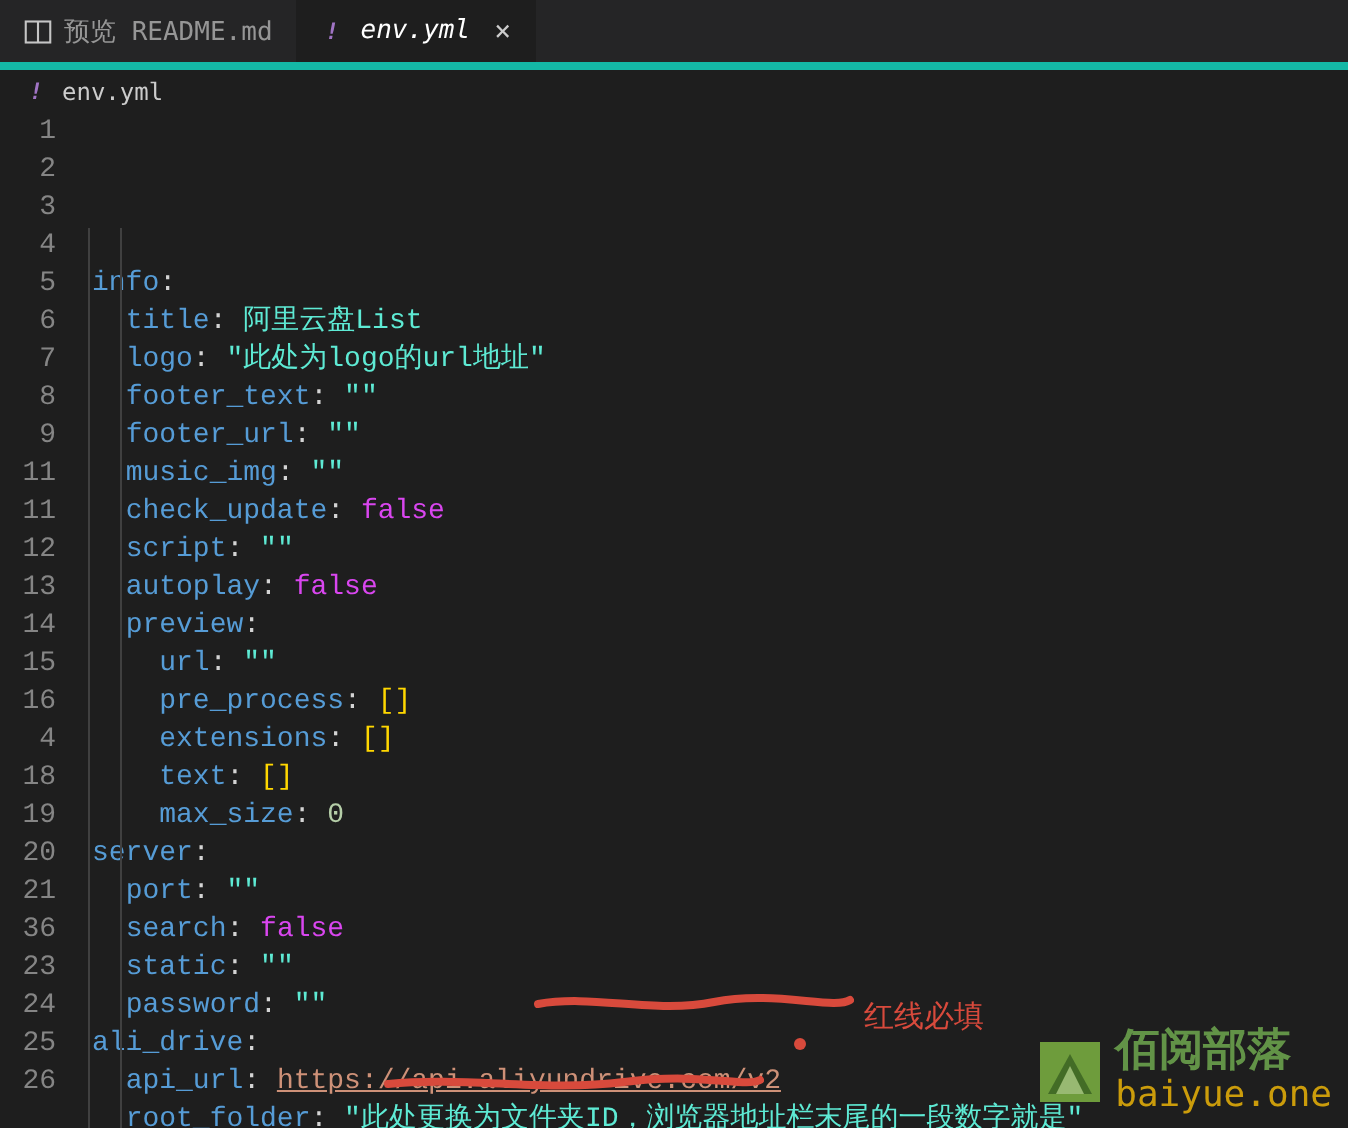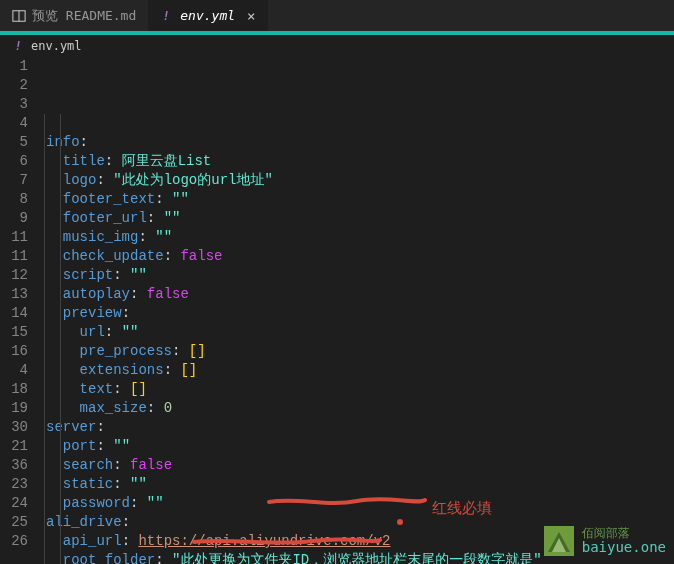--- a/index.html
+++ b/index.html
@@ -14,22 +14,22 @@
 .editor { display: flex; font-family: Consolas, "Courier New", monospace; font-size: 14px; line-height: 19px; }
 .gutter { background: #1e1e1e; color: #858585; text-align: right; padding: 0 16px 0 10px; user-select: none; min-width: 44px; }
 .gutter .ln { height: 19px; }
 .code { flex: 1; padding-left: 2px; white-space: pre; color: #d4d4d4; }
 .code .line { height: 19px; }
 .ind-guide { position: absolute; width: 1px; background: #404040; top: 57px; height: 494px; }
 .annotation { position: absolute; color: #d84a3c; font-size: 15px; font-weight: 400; pointer-events: none; margin-top: 48px; }
 .scribble { position: absolute; pointer-events: none; }
 .watermark { position: absolute; right: 8px; bottom: 6px; display: flex; align-items: center; gap: 6px; opacity: 0.85; pointer-events: none; }
 .watermark .wmtext { display: flex; flex-direction: column; line-height: 1.1; }
-.wm1 { color: #6fa84f; font-size: 12px; font-weight: 400; }
-.wm2 { color: #5eead4; font-size: 14px; }
+.wm1 { color: #6fa84f; font-size: 22px; font-weight: 700; }
+.wm2 { color: #eab308; font-size: 18px; }
 
 .tk-key { color: #569cd6; }
 .tk-str { color: #5eead4; }
 .tk-bool { color: #d946ef; }
 .tk-num { color: #b5cea8; }
 .tk-bracket { color: #ffd700; }
 .tk-colon { color: #d4d4d4; }
 .tk-url { color: #ce9178; text-decoration: underline; }
 </style>
 </head>
@@ -79,21 +79,21 @@
       <div class="ln">11</div>
       <div class="ln">11</div>
       <div class="ln">12</div>
       <div class="ln">13</div>
       <div class="ln">14</div>
       <div class="ln">15</div>
       <div class="ln">16</div>
       <div class="ln">4</div>
       <div class="ln">18</div>
       <div class="ln">19</div>
-      <div class="ln">30</div>
+      <div class="ln">20</div>
       <div class="ln">21</div>
       <div class="ln">36</div>
       <div class="ln">23</div>
       <div class="ln">24</div>
       <div class="ln">25</div>
       <div class="ln">26</div>
     </div>
   <div class="code" id="code" style="position:relative;">
     <div class="ind-guide" style="left:0px;"></div>
     <div class="ind-guide" style="left:16px;"></div>

